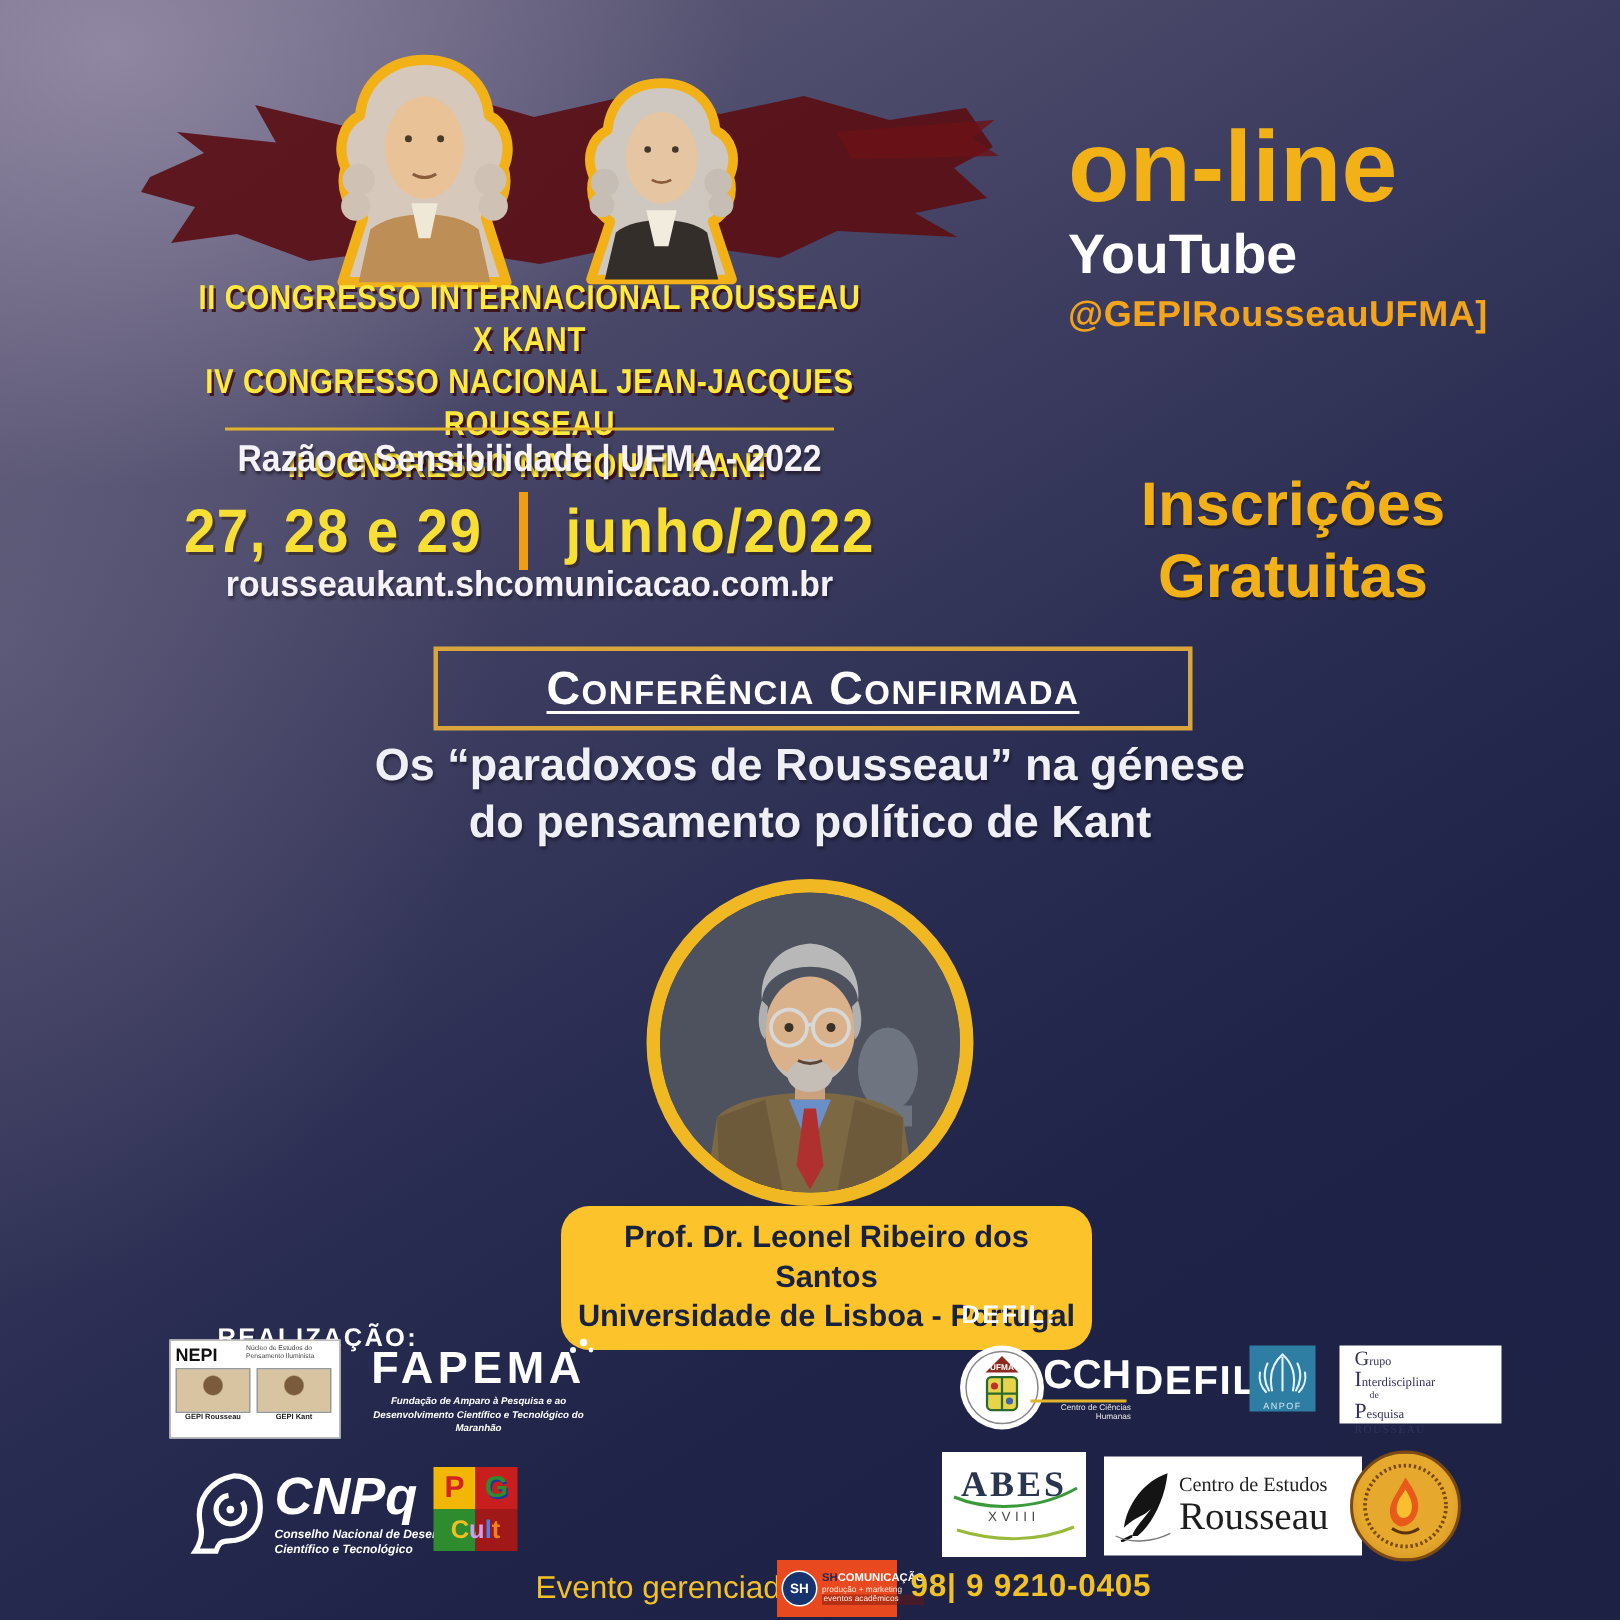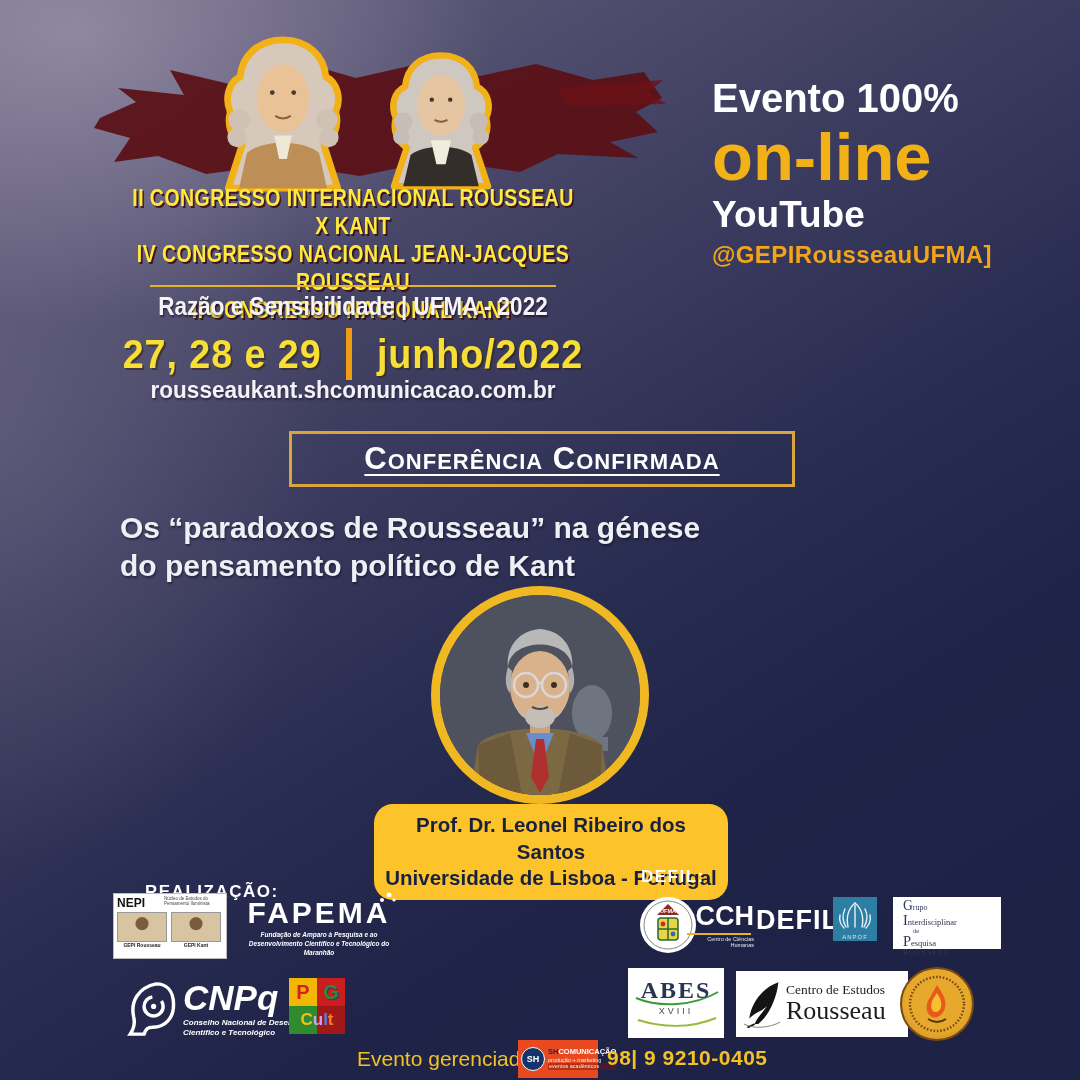--- a/index.html
+++ b/index.html
@@ -37,21 +37,21 @@
   .online-l3{font-weight:bold;font-size:37px;color:#ffffff;margin-top:4px;}
   .online-handle{font-weight:bold;font-size:24px;color:#f2a41a;margin-top:5px;letter-spacing:.4px;}
   
   .registration{left:712px;top:312px;width:300px;text-align:center;font-weight:bold;font-size:41px;
     line-height:1.18;color:#f2b117;text-shadow:1px 2px 0 rgba(30,20,5,.45);}
   
   .conf-box{left:289px;top:431px;width:500px;height:50px;border:3px solid #d9a53c;
     display:flex;align-items:center;justify-content:center;}
   .conf-label{font-variant:small-caps;font-weight:bold;font-size:31px;color:#ffffff;
     letter-spacing:1px;text-decoration:underline;text-underline-offset:5px;text-decoration-thickness:2px;}
-  .talk{left:120px;top:509px;width:840px;text-align:left;font-weight:bold;font-size:30px;
+  .talk{left:120px;top:492px;width:840px;text-align:center;font-weight:bold;font-size:30px;
     line-height:1.25;color:#eef0f5;text-shadow:1px 2px 2px rgba(15,10,25,.5);}
   
   .photo-wrap{left:431px;top:586px;width:200px;height:200px;border:9px solid #f0b822;
     border-radius:50%;overflow:hidden;background:#4a4e5c;}
   .badge{left:374px;top:804px;width:334px;background:#fcc32b;border-radius:19px;
     padding:8px 10px;text-align:center;}
   .badge div{font-weight:bold;font-size:20.5px;line-height:1.3;color:#18223f;}
   
   .section-label{font-weight:bold;font-size:17px;color:#ffffff;letter-spacing:1.5px;}
   
@@ -175,26 +175,29 @@
   <div class="abs tagline">Razão e Sensibilidade | UFMA - 2022</div>
 
   <div class="abs dates">
     <span class="date-days">27, 28 e 29</span>
     <span class="date-sep"></span>
     <span class="date-month">junho/2022</span>
   </div>
   <div class="abs website">rousseaukant.shcomunicacao.com.br</div>
 
   <div class="abs online">
-    <div class="online-l1">Evento 100%</div>
     <div class="online-l2">on-line</div>
     <div class="online-l3">YouTube</div>
     <div class="online-handle">@GEPIRousseauUFMA]</div>
   </div>
 
+  <div class="abs registration">
+    <div>Inscrições</div>
+    <div>Gratuitas</div>
+  </div>
 
   <div class="abs conf-box">
     <span class="conf-label">Conferência Confirmada</span>
   </div>
   <div class="abs talk">
     <div>Os “paradoxos de Rousseau” na génese</div>
     <div>do pensamento político de Kant</div>
   </div>
 
   <div class="abs photo-wrap">

